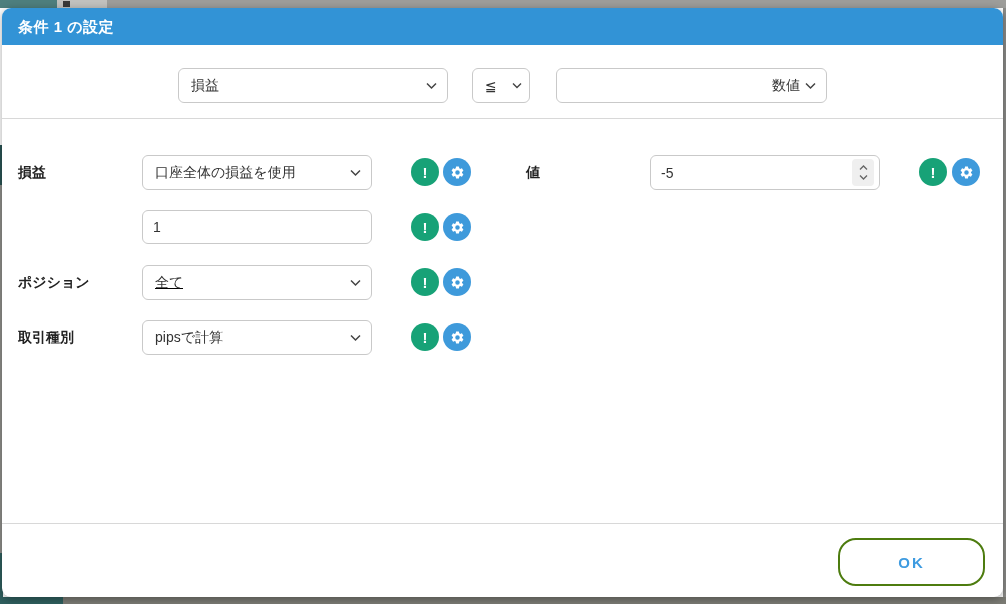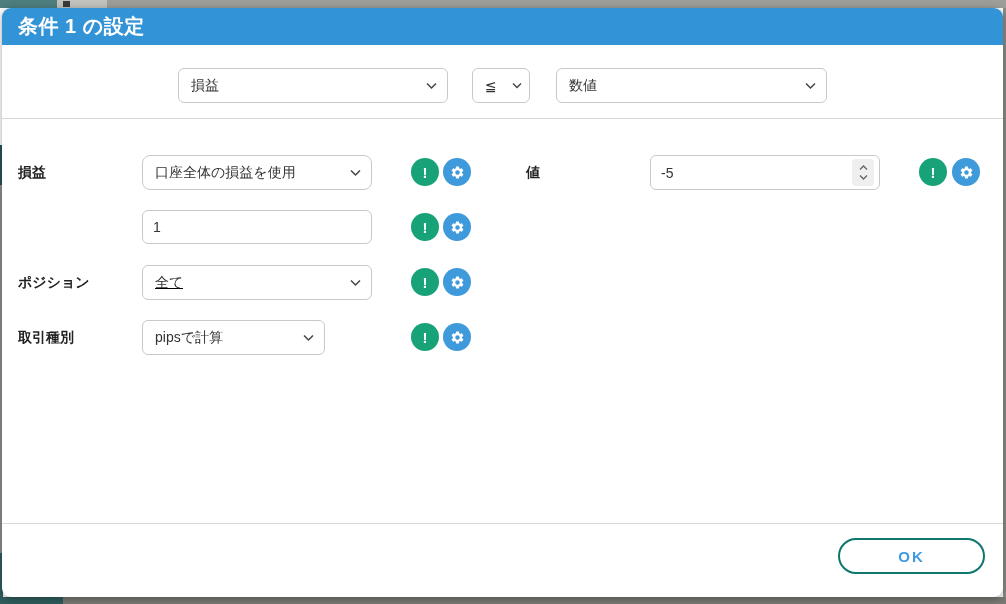--- a/index.html
+++ b/index.html
@@ -18,21 +18,21 @@
   .bg-left .s3 { height:368px; background:#8f8f8b; }
   .bg-left .s4 { height:44px; background:#2f5f5e; }
   .bg-right { position:absolute; right:0; top:8px; width:3px; height:589px; background:#8b8b88; }
   .bg-bottom { position:absolute; left:0; top:597px; width:1006px; height:7px; background:#7b7b74; }
   .bg-bottom .teal { position:absolute; left:0; top:0; width:63px; height:7px; background:#2f5f5e; }
 
   
   .dialog { position:absolute; left:2px; top:8px; width:1001px; height:589px; background:#fff;
             border-radius:9px; overflow:hidden; box-shadow:0 2px 8px rgba(0,0,0,.35); z-index:2; }
   .dialog-header { position:absolute; left:0; top:0; width:100%; height:37px; background:#3293d6; }
-  .dialog-title { color:#fff; font-size:20px; font-weight:bold; line-height:37px; padding-left:16px;
+  .dialog-title { color:#fff; font-size:15px; font-weight:bold; line-height:37px; padding-left:16px;
                   letter-spacing:.5px; }
 
   .divider { position:absolute; left:0; width:100%; height:1px; background:#d8d8d8; }
   .divider.top-sep { top:110px; }
   .divider.footer-sep { top:515px; }
 
   
   .selectbox { position:absolute; height:35px; background:#fff; border:1px solid #c9c9c9; border-radius:6px;
                display:flex; align-items:center; padding:0 26px 0 12px; cursor:default; }
   .select-value { font-size:14px; color:#333; white-space:nowrap; overflow:hidden; }
@@ -50,22 +50,22 @@
 
   .row-label { position:absolute; font-size:14px; font-weight:bold; color:#222; line-height:34px; }
 
   .circle { position:absolute; width:28px; height:28px; border-radius:50%; border:none; color:#fff;
             display:flex; align-items:center; justify-content:center; cursor:pointer; padding:0; }
   .circle.green { background:#17a277; font-weight:bold; font-size:15px; }
   .circle.blue { background:#3e9adb; }
   .circle .bang { font-family:"Liberation Sans", sans-serif; font-weight:bold; }
   .circle svg { display:block; }
 
-  .ok-button { position:absolute; left:836px; top:530px; width:147px; height:36px; background:#fff;
-               border:2px solid #0f766e; border-radius:18px; color:#3e9be0; font-size:15px; font-weight:bold;
+  .ok-button { position:absolute; left:836px; top:530px; width:147px; height:48px; background:#fff;
+               border:2px solid #4d7c0f; border-radius:18px; color:#3e9be0; font-size:15px; font-weight:bold;
                letter-spacing:2px; cursor:pointer; font-family:inherit; }
 </style>
 </head>
 <body>
 
 <div id="stage">
 
   <div class="bg-top">
     <div class="teal"></div>
     <div class="light"></div>
@@ -99,33 +99,33 @@
 
     <div class="selectbox" style="left:470px; top:60px; width:58px; padding-right:20px;">
       <span class="select-value">≦</span>
       <span class="chevron" style="right:7px;">
         <svg width="10" height="7" viewBox="0 0 10 7">
             <path d="M1 1.5 L5 5.5 L9 1.5" stroke="#444" stroke-width="1.4" fill="none"></path>
           </svg>
       </span>
     </div>
 
-    <div class="selectbox" style="left:554px; top:60px; width:271px;">
+    <div class="selectbox" style="left:554px; top:60px; width:271px;justify-content:flex-end;">
       <span class="select-value">数値</span>
       <span class="chevron">
         <svg width="11" height="8" viewBox="0 0 11 8">
             <path d="M1 1.5 L5.5 6 L10 1.5" stroke="#444" stroke-width="1.5" fill="none"></path>
           </svg>
       </span>
     </div>
 
     <div class="divider top-sep"></div>
 
     <div class="row-label" style="left:16px; top:147px;">損益</div>
-    <div class="selectbox" style="left:140px; top:147px; width:230px;border-radius:8px;">
+    <div class="selectbox" style="left:140px; top:147px; width:230px;">
       <span class="select-value">口座全体の損益を使用</span>
       <span class="chevron">
         <svg width="11" height="8" viewBox="0 0 11 8">
             <path d="M1 1.5 L5.5 6 L10 1.5" stroke="#444" stroke-width="1.5" fill="none"></path>
           </svg>
       </span>
     </div>
     <button class="circle green" style="left:409px; top:150px;">
       <span class="bang">!</span>
     </button>
@@ -178,21 +178,21 @@
     <button class="circle green" style="left:409px; top:260px;">
       <span class="bang">!</span>
     </button>
     <button class="circle blue" style="left:441px; top:260px;">
       <svg width="15" height="15" viewBox="0 0 24 24" fill="#fff">
           <path d="M19.14 12.94c.04-.3.06-.61.06-.94 0-.32-.02-.64-.07-.94l2.03-1.58a.49.49 0 0 0 .12-.61l-1.92-3.32a.49.49 0 0 0-.59-.22l-2.39.96c-.5-.38-1.03-.7-1.62-.94l-.36-2.54a.48.48 0 0 0-.48-.41h-3.84c-.24 0-.43.17-.47.41l-.36 2.54c-.59.24-1.13.57-1.62.94l-2.39-.96a.49.49 0 0 0-.59.22L2.74 8.87c-.12.21-.08.47.12.61l2.03 1.58c-.05.3-.09.63-.09.94s.02.64.07.94l-2.03 1.58a.49.49 0 0 0-.12.61l1.92 3.32c.12.22.37.29.59.22l2.39-.96c.5.38 1.03.7 1.62.94l.36 2.54c.05.24.24.41.48.41h3.84c.24 0 .44-.17.47-.41l.36-2.54c.59-.24 1.13-.56 1.62-.94l2.39.96c.22.08.47 0 .59-.22l1.92-3.32a.49.49 0 0 0-.12-.61l-2.01-1.58zM12 15.6A3.6 3.6 0 1 1 12 8.4a3.6 3.6 0 0 1 0 7.2z"></path>
         </svg>
     </button>
 
     <div class="row-label" style="left:16px; top:312px;">取引種別</div>
-    <div class="selectbox" style="left:140px; top:312px; width:183px;">
+    <div class="selectbox" style="left:140px; top:312px; width:230px;">
       <span class="select-value">pipsで計算</span>
       <span class="chevron">
         <svg width="11" height="8" viewBox="0 0 11 8">
             <path d="M1 1.5 L5.5 6 L10 1.5" stroke="#444" stroke-width="1.5" fill="none"></path>
           </svg>
       </span>
     </div>
     <button class="circle green" style="left:409px; top:315px;">
       <span class="bang">!</span>
     </button>

